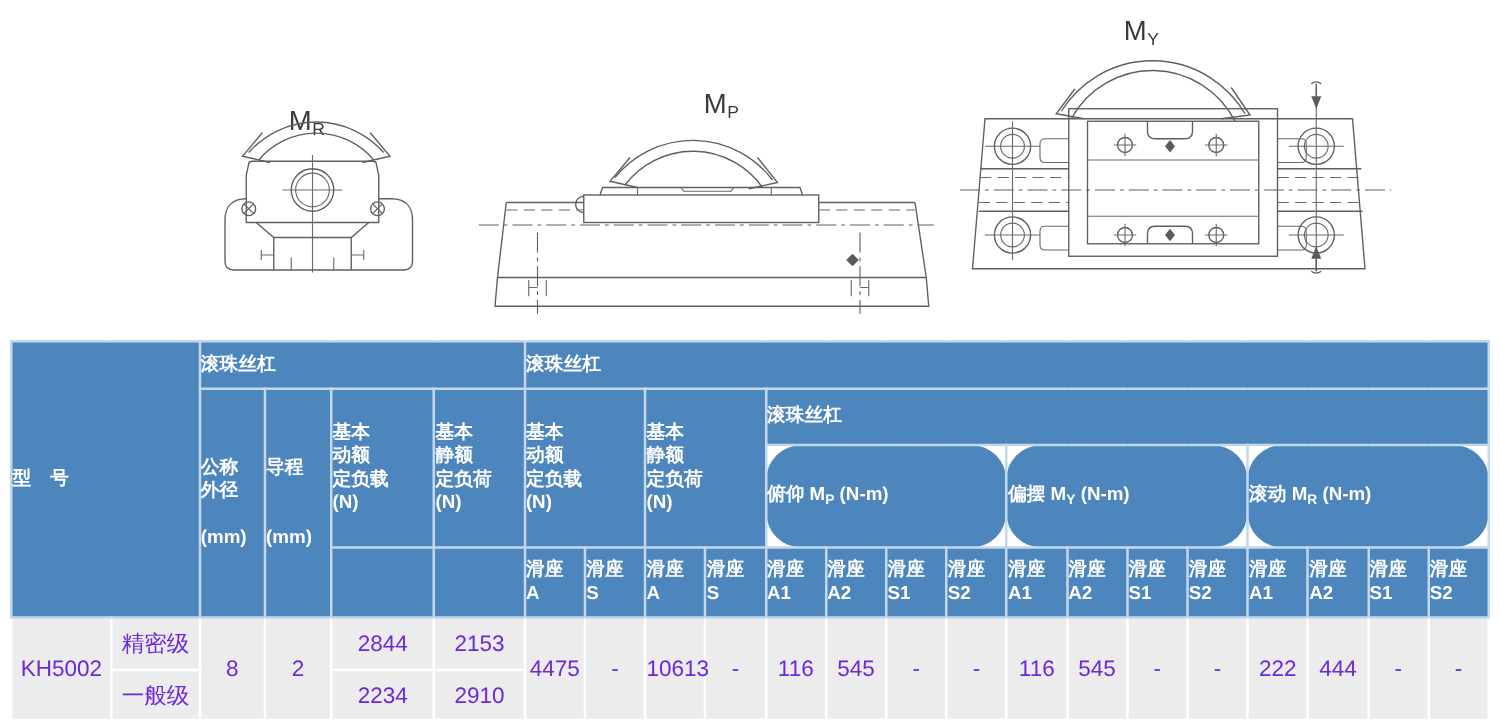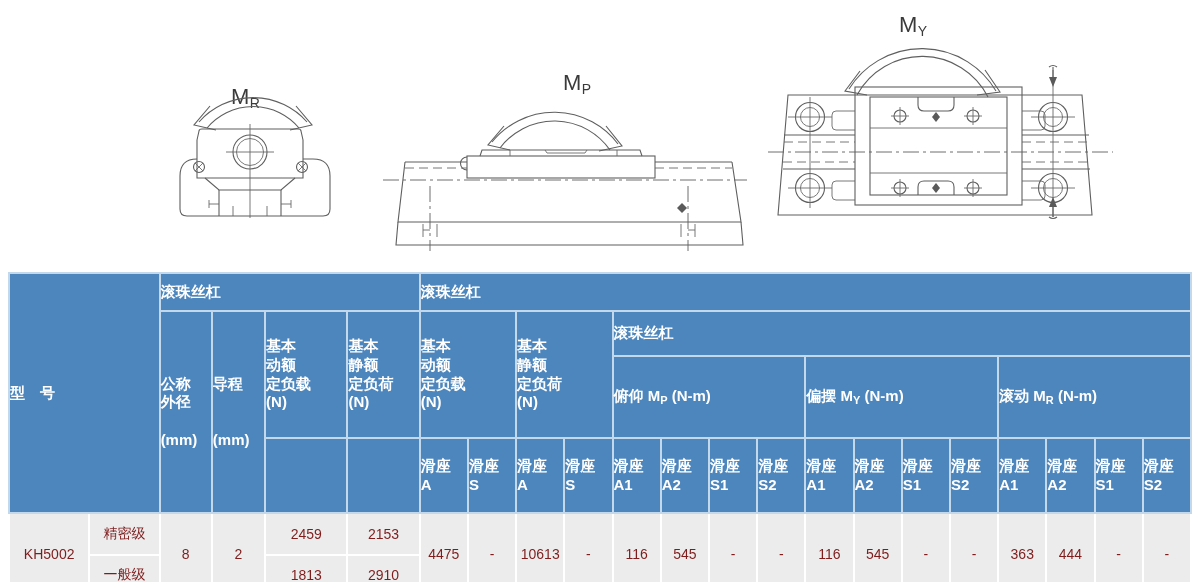--- a/index.html
+++ b/index.html
@@ -13,25 +13,25 @@
   .ln{stroke:#5f5f5f;stroke-width:1.1;fill:none;}
   .lnthin{stroke:#6a6a6a;stroke-width:0.9;fill:none;}
   .cl{stroke:#5f5f5f;stroke-width:0.9;fill:none;stroke-dasharray:16 4 3 4;}
   .hid{stroke:#6a6a6a;stroke-width:0.9;fill:none;stroke-dasharray:9 5;}
   .fillg{fill:#5a5a5a;stroke:none;}
 
   
   table.spec{position:absolute;left:8px;top:272px;width:1184px;border-collapse:collapse;table-layout:fixed;}
   table.spec th{background:#4d86bd;color:#ffffff;font-weight:bold;border:2px solid #c4d8ec;
     text-align:left;vertical-align:middle;padding:0;white-space:pre-line;line-height:1.25;font-size:15px;}
-  table.spec td{background:#ececec;color:#7f1d1d;border:2px solid #ffffff;text-align:center;
-    vertical-align:middle;padding:0;font-size:14px;}
+  table.spec td{background:#ececec;color:#6d28d9;border:2px solid #ffffff;text-align:center;
+    vertical-align:middle;padding:0;font-size:18px;}
   .h-big{font-size:16px;}
   .h-model{font-size:17px;}
-  .h-moment{font-size:16px;}
+  .h-moment{font-size:16px;border-radius:28px;}
   .h-moment sub{font-size:11px;vertical-align:-3px;}
   .h-slide{font-size:15px;}
   td.grade{font-size:16px;}
 </style>
 </head>
 <body>
 
 <div class="diag-label" style="left:231px;top:84px;"><span>M</span><sub>R</sub></div>
 <div class="diag-label" style="left:540px;top:70px;margin-left:23px;"><span>M</span><sub>P</sub></div>
 <div class="diag-label" style="left:899px;top:12px;"><span>M</span><sub>Y</sub></div>
@@ -220,21 +220,21 @@
 (N)</th>
     <th class="h-big" colspan="12">滚珠丝杠</th>
   </tr>
 
   <tr style="height:82px;">
     <th class="h-moment" colspan="4"><span>俯仰 M</span><sub>P</sub><span> (N-m)</span></th>
     <th class="h-moment" colspan="4"><span>偏摆 M</span><sub>Y</sub><span> (N-m)</span></th>
     <th class="h-moment" colspan="4"><span>滚动 M</span><sub>R</sub><span> (N-m)</span></th>
   </tr>
 
-  <tr style="height:75px;padding-left:20px;">
+  <tr style="height:56px;padding-left:20px;">
     <th></th>
     <th></th>
     <th class="h-slide">滑座
 A</th>
     <th class="h-slide">滑座
 S</th>
     <th class="h-slide">滑座
 A</th>
     <th class="h-slide">滑座
 S</th>
@@ -262,39 +262,39 @@
 S1</th>
     <th class="h-slide">滑座
 S2</th>
   </tr>
 
   <tr style="height:42px;">
     <td rowspan="2">KH5002</td>
     <td class="grade">精密级</td>
     <td rowspan="2">8</td>
     <td rowspan="2">2</td>
-    <td>2459</td>
+    <td>2844</td>
     <td>2153</td>
     <td rowspan="2">4475</td>
     <td rowspan="2">-</td>
     <td rowspan="2">10613</td>
     <td rowspan="2">-</td>
     <td rowspan="2">116</td>
     <td rowspan="2">545</td>
     <td rowspan="2">-</td>
     <td rowspan="2">-</td>
     <td rowspan="2">116</td>
     <td rowspan="2">545</td>
     <td rowspan="2">-</td>
     <td rowspan="2">-</td>
-    <td rowspan="2">363</td>
+    <td rowspan="2">222</td>
     <td rowspan="2">444</td>
     <td rowspan="2">-</td>
     <td rowspan="2">-</td>
   </tr>
 
   <tr style="height:40px;">
     <td class="grade">一般级</td>
-    <td>1813</td>
+    <td>2234</td>
     <td>2910</td>
   </tr>
 </tbody>
   </table>
 
 </body></html>

